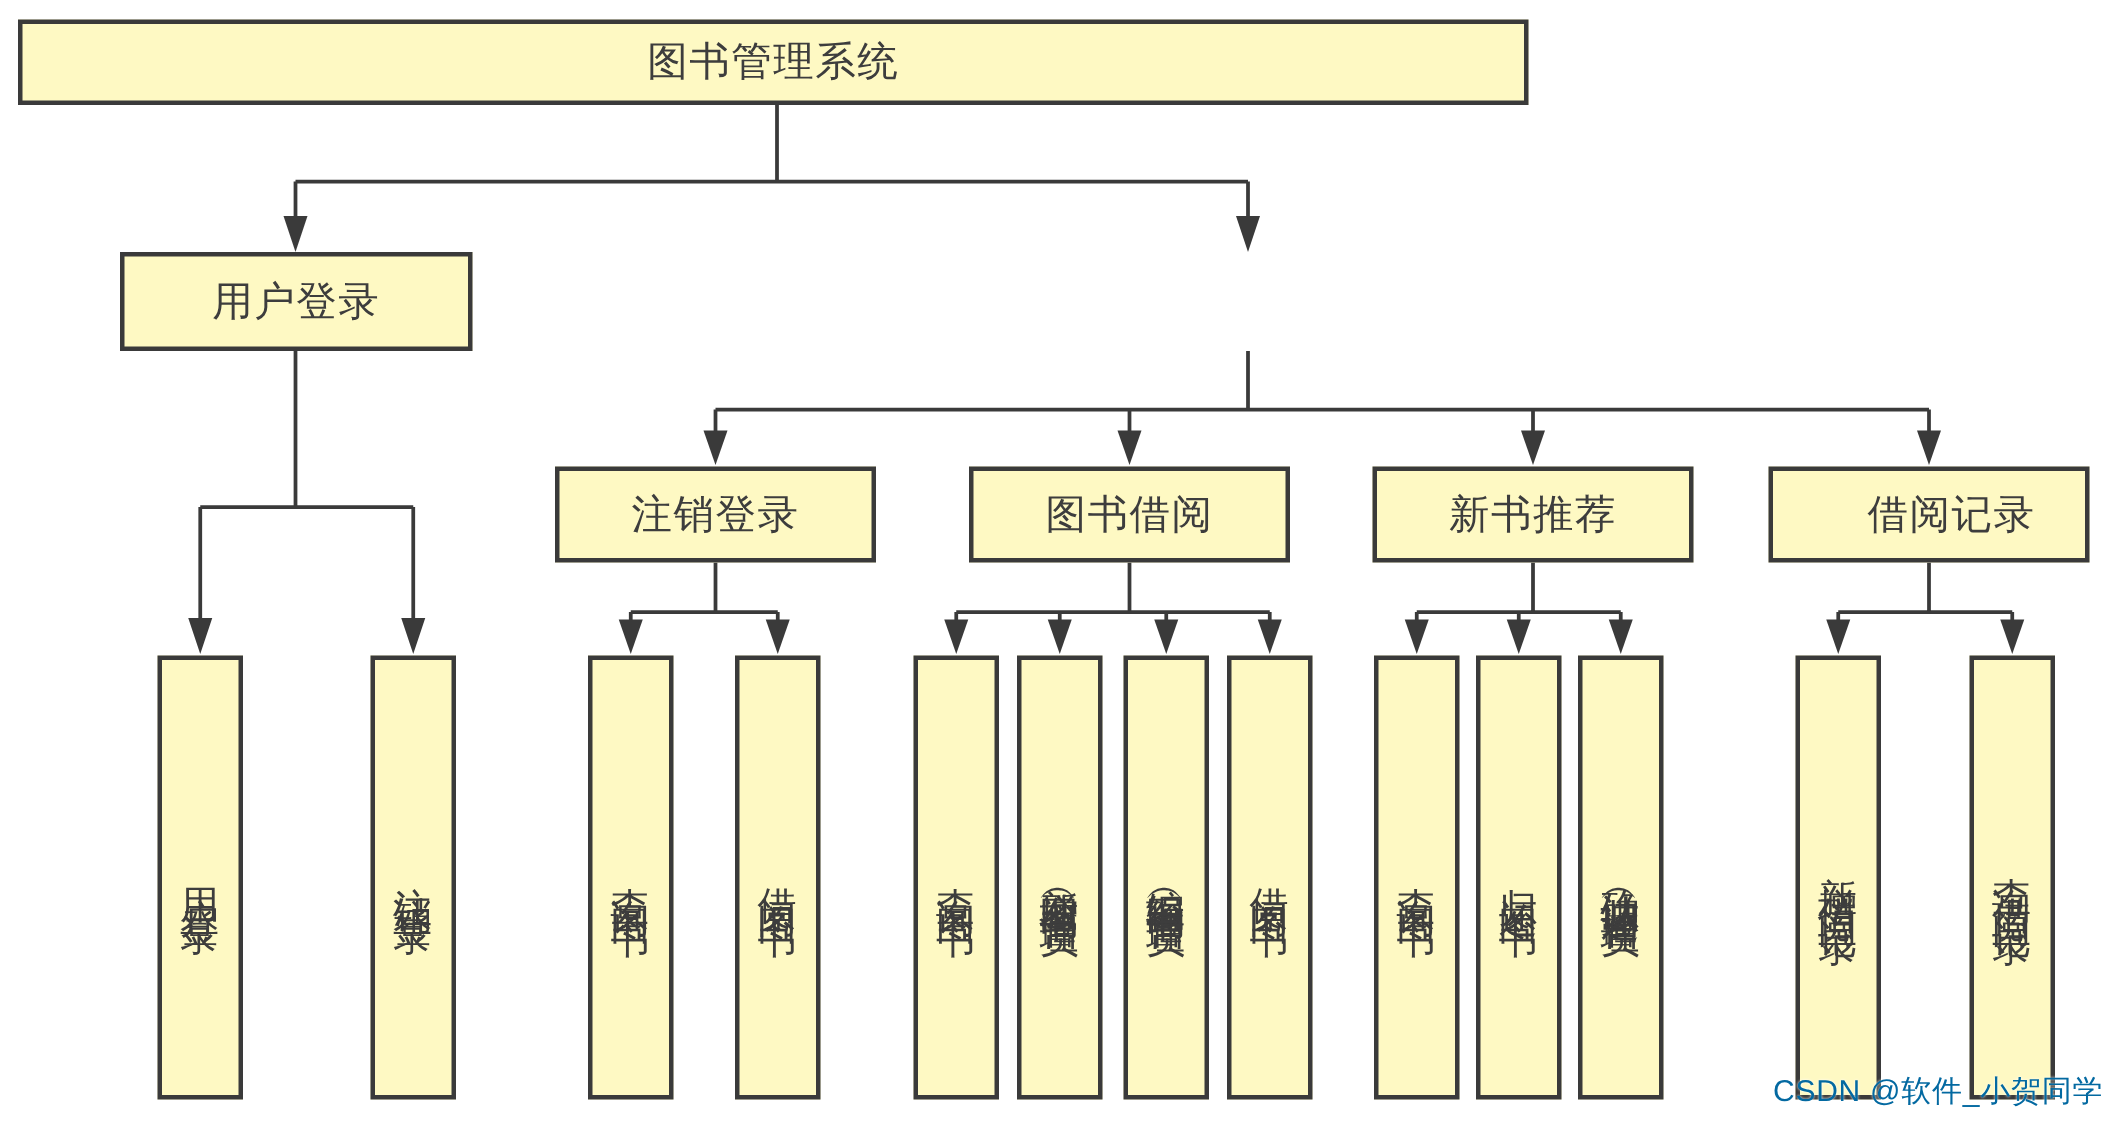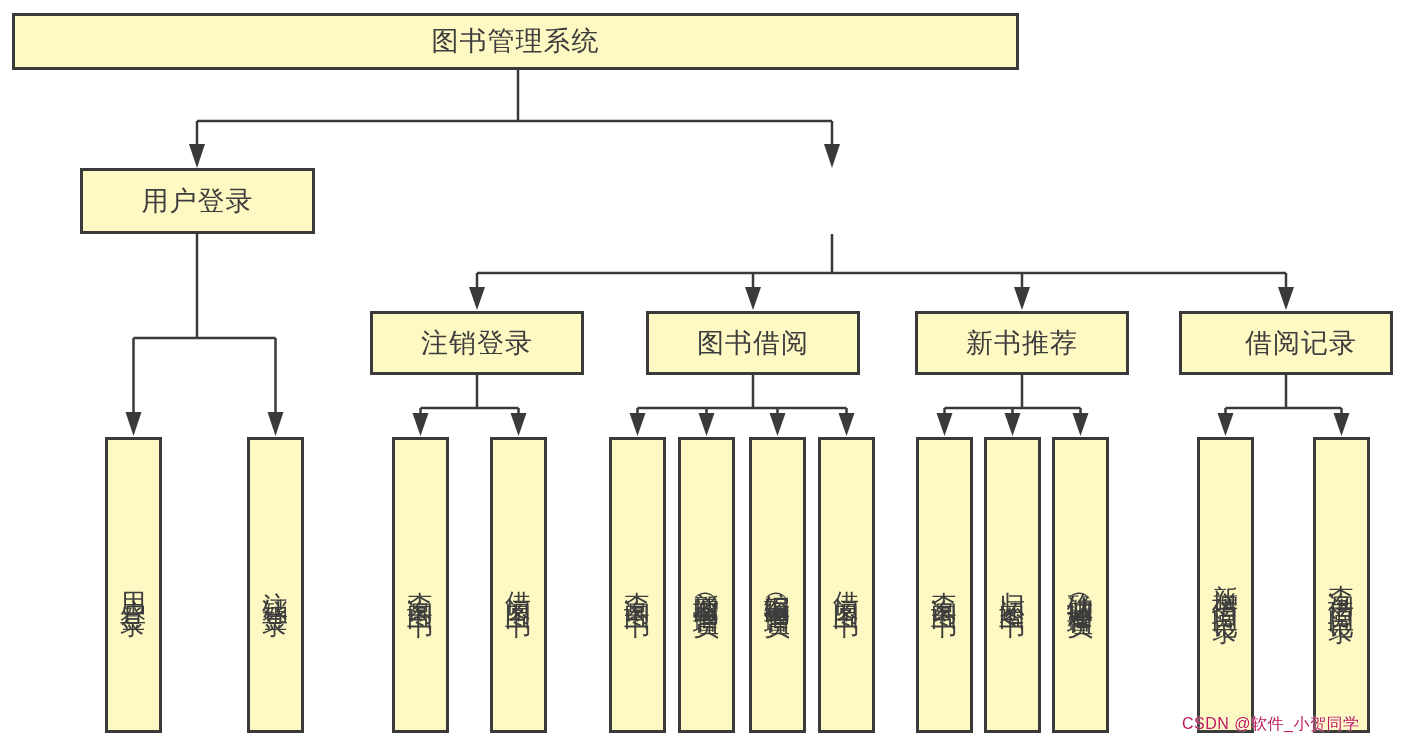--- a/index.html
+++ b/index.html
@@ -51,23 +51,23 @@
   .node--leaf-mid {
     letter-spacing: 7px;
   }
   .node--leaf-long {
     letter-spacing: 3px;
   }
   .watermark {
     position: absolute;
     left: 1182px;
     top: 714px;
-    font-size: 16px;
+    font-size: 20px;
     letter-spacing: 0.5px;
-    color: #be185d;
+    color: #0369a1;
     white-space: nowrap;
     z-index: 3;
     text-shadow: 0 0 2px #ffffff;
   }
 </style>
 </head>
 <body>
 
 <div class="stage">
 

